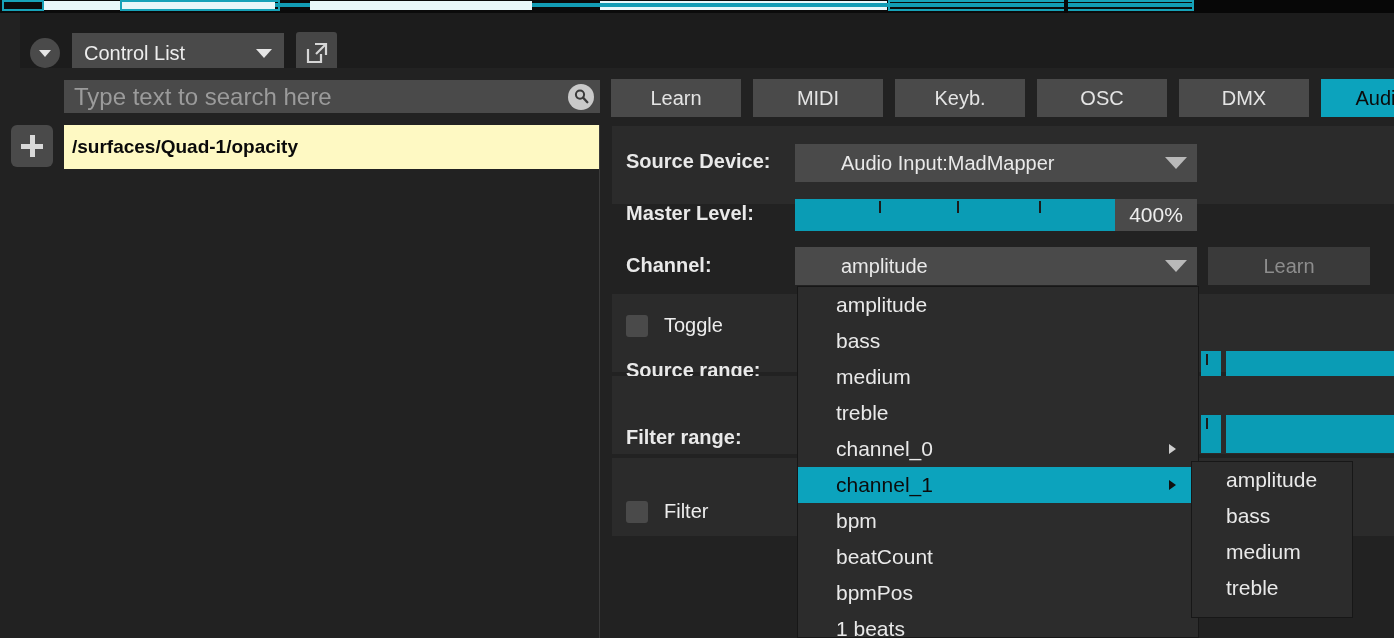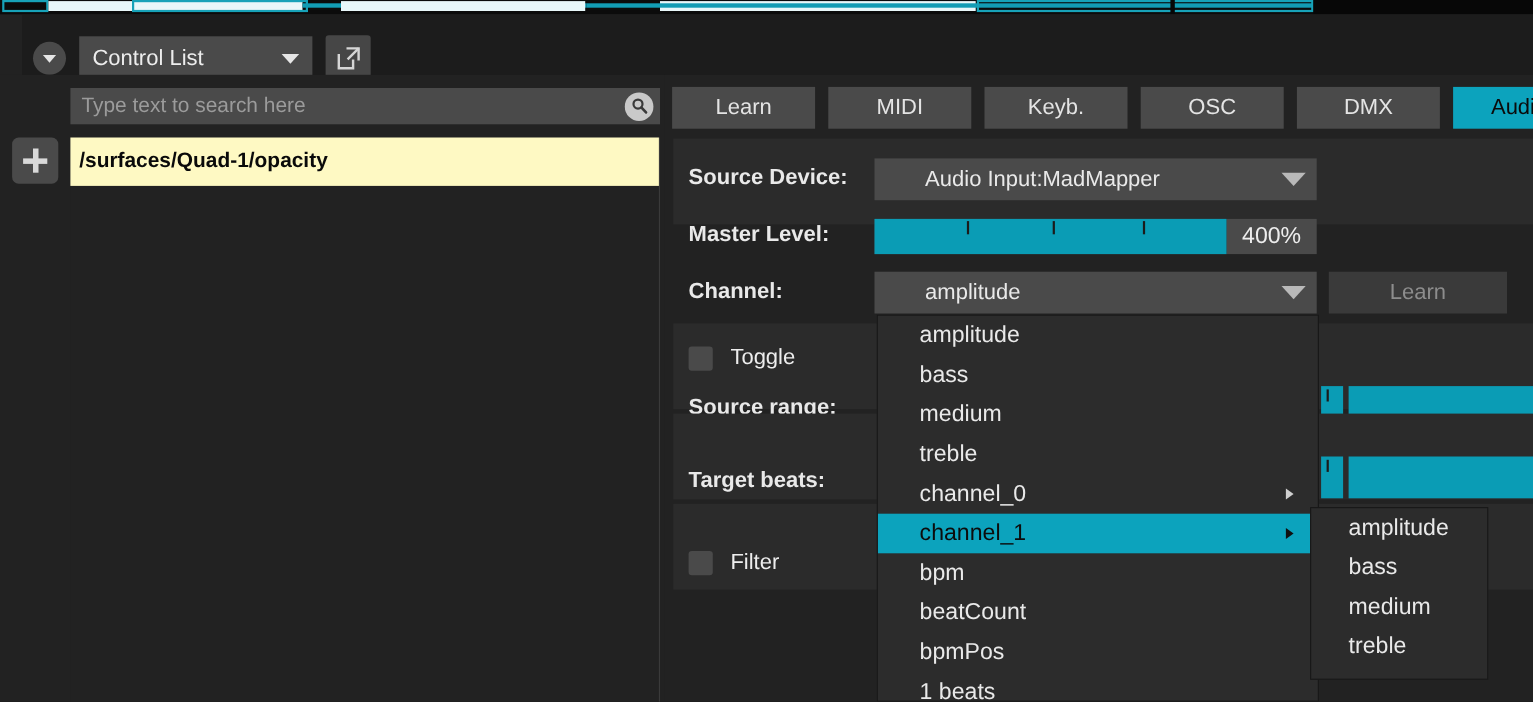--- a/index.html
+++ b/index.html
@@ -38,21 +38,21 @@
     position:absolute; left:276px; top:19px; width:41px; height:41px; background:#464646; border-radius:3px;
     display:flex; align-items:center; justify-content:center;
   }
 
   
   .left-pane { position:absolute; left:0; top:68px; width:604px; height:570px; background:#222222; }
   .search-box {
     position:absolute; left:64px; top:12px; width:536px; height:33px; background:#4a4a4a;
     display:flex; align-items:center; padding:0 6px 0 10px;
   }
-  .search-box .ph { flex:1; color:#9b9b9b; font-size:19px; }
+  .search-box .ph { flex:1; color:#9b9b9b; font-size:24px; }
   .search-circle { width:26px; height:26px; border-radius:50%; background:#c9c9c9; display:flex; align-items:center; justify-content:center; }
 
   .plus-btn {
     position:absolute; left:11px; top:57px; width:42px; height:42px; background:#4a4a4a; border-radius:6px;
     display:flex; align-items:center; justify-content:center;
   }
   .plus-btn .h { position:absolute; width:22px; height:5px; background:#d9d9d9; }
   .plus-btn .v { position:absolute; width:5px; height:22px; background:#d9d9d9; }
 
   .ctrl-list { position:absolute; left:64px; top:57px; width:536px; height:513px; background:#222222; border-right:1px solid #3a3a3a;}
@@ -255,21 +255,21 @@
     <div class="row" style="left:22px; top:291px;">
       <span class="rlabel">Source range:</span>
     </div>
     <div class="teal-seg" style="left:597px; top:283px; width:20px;">
       <span class="teal-tick" style="left:5px;"></span>
     </div>
     <div class="teal-bar" style="left:622px; top:283px; width:168px;"></div>
 
     <div class="panelC"></div>
     <div class="row" style="left:22px; top:358px;">
-      <span class="rlabel">Target beats:</span>
+      <span class="rlabel">Filter range:</span>
     </div>
     <div class="teal-seg" style="left:597px; top:347px; width:20px;">
       <span class="teal-tick" style="left:5px;"></span>
     </div>
     <div class="teal-bar" style="left:622px; top:347px; width:168px;"></div>
 
     <div class="panelD"></div>
     <div class="row" style="left:22px; top:432px;">
       <span class="chk"></span>
       <span class="chk-label">Filter</span>

